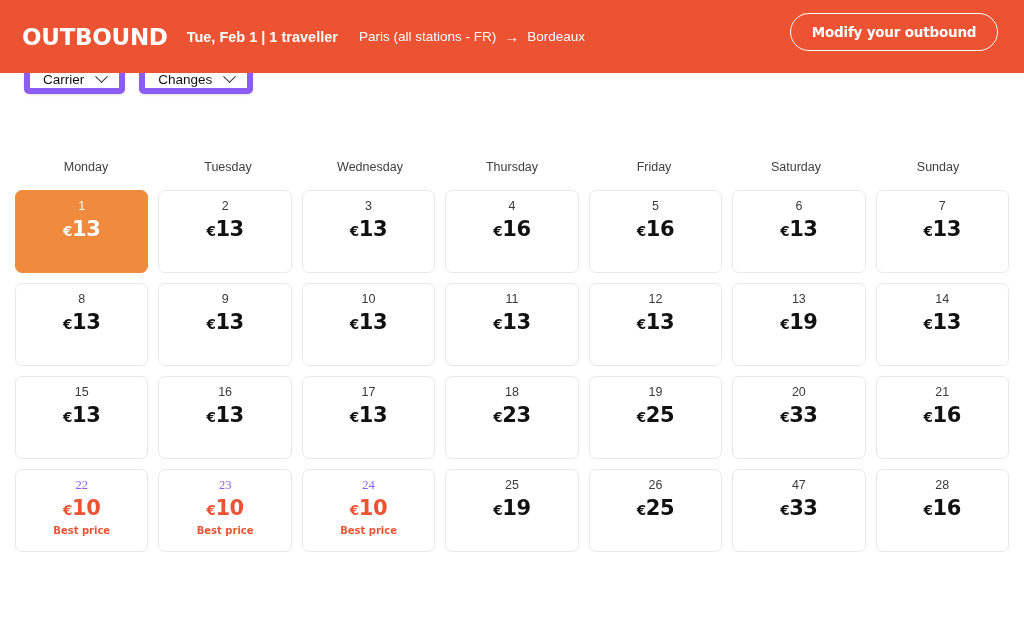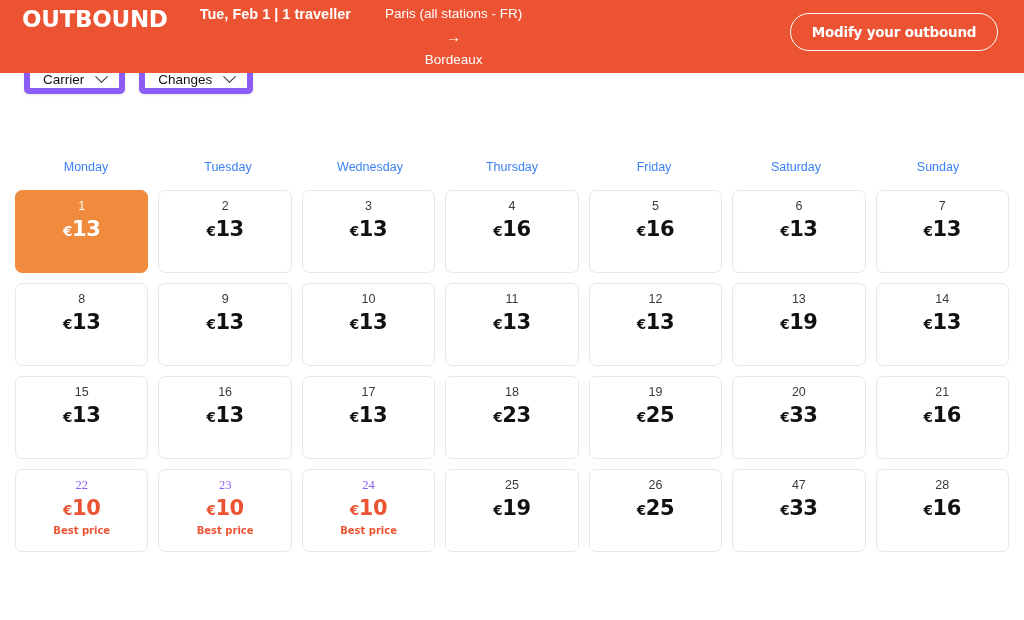--- a/index.html
+++ b/index.html
@@ -13,22 +13,22 @@
 
   
   .header {
     position:absolute; top:0; left:0;
     width:1024px; height:73px;
     background:#EC5333;
     display:flex; align-items:center;
     z-index:5;
   }
   .header-left {
-    display:flex; align-items:flex-start;
-    padding-left:22px; gap:16px;
+    display:flex; align-items:center;
+    padding-left:22px; gap:3px;
   }
   .hdr-outbound {
     color:#ffffff;
     font-size:23px;
     font-weight:bold;
     letter-spacing:-0.3px;
     font-family:"DejaVu Sans", sans-serif;
   }
   .hdr-datetrav {
     color:#ffffff;
@@ -37,21 +37,20 @@
     margin-left:16px;
     white-space:nowrap;
   }
   .hdr-route {
     color:#ffffff;
     font-size:13.5px;
     font-weight:normal;
     margin-left:18px;
     display:flex; align-items:center; gap:8px;
     white-space:nowrap;
-    flex-direction:column;
   }
   .hdr-arrow { font-size:15px; line-height:1; }
 
   .modify-btn {
     position:absolute;
     left:790px; top:13px;
     width:208px; height:38px;
     border:1.4px solid #ffffff;
     border-radius:19px;
     background:transparent;
@@ -123,21 +122,21 @@
   .weekdays {
     position:absolute;
     top:160px; left:15px;
     width:994px;
     display:grid;
     grid-template-columns:repeat(7, 1fr);
   }
   .weekday {
     text-align:center;
     font-size:12.5px;
-    color:#3b82f6;
+    color:#404040;
   }
 
   
   .calendar {
     position:absolute;
     top:190px; left:15px;
     width:994px;
     display:grid;
     grid-template-columns:repeat(7, 1fr);
     grid-auto-rows:93px;

